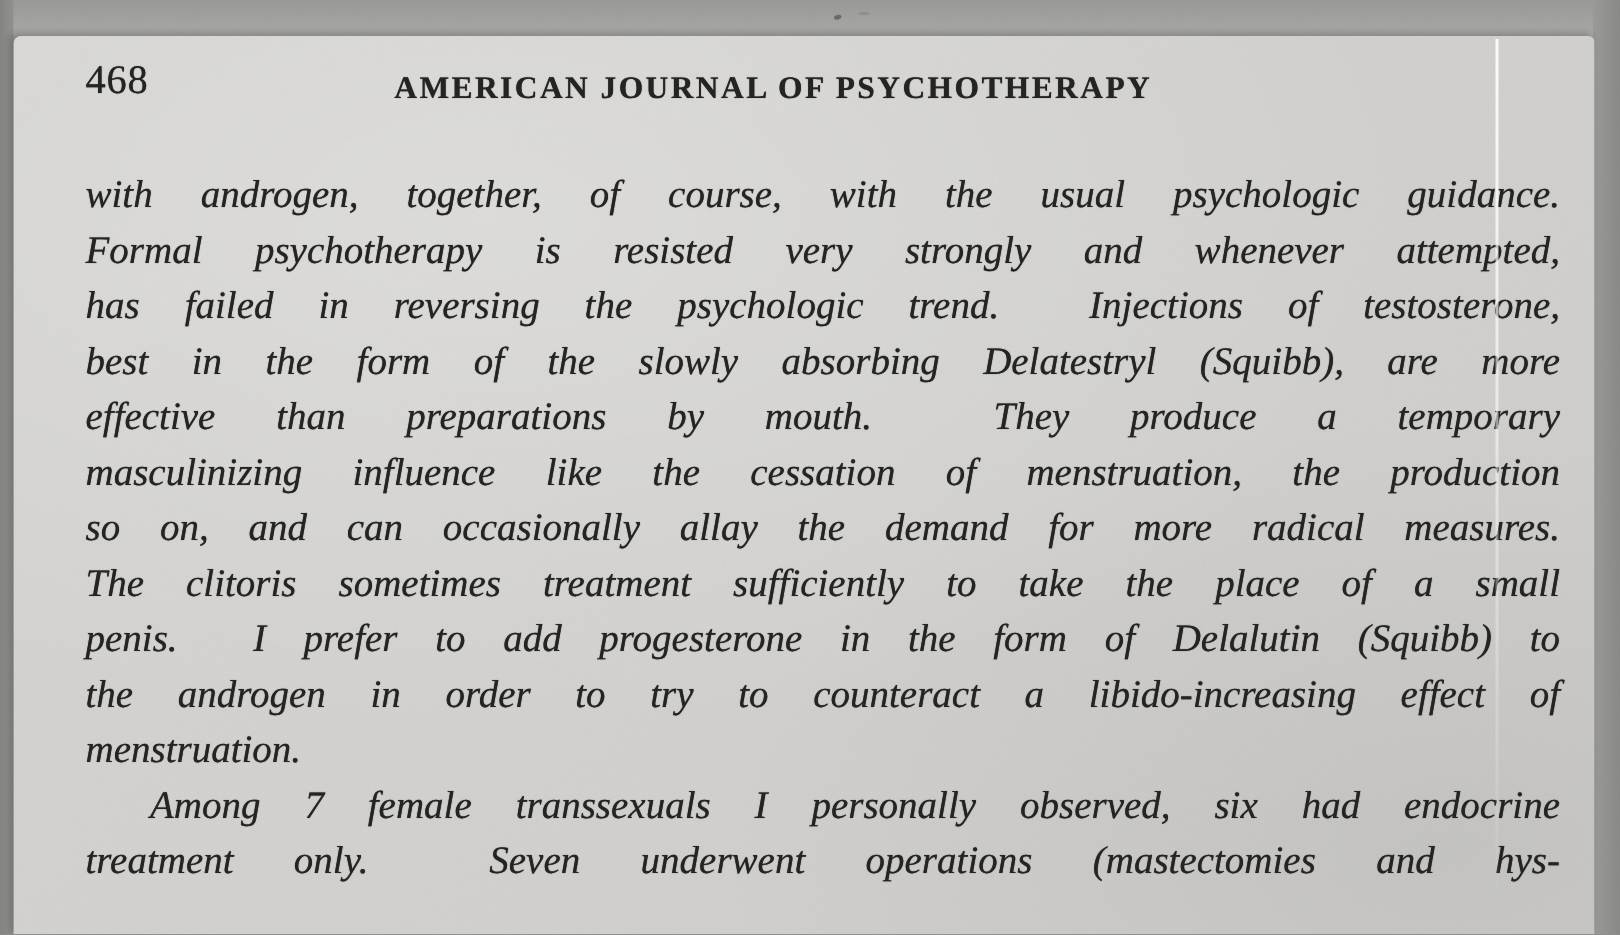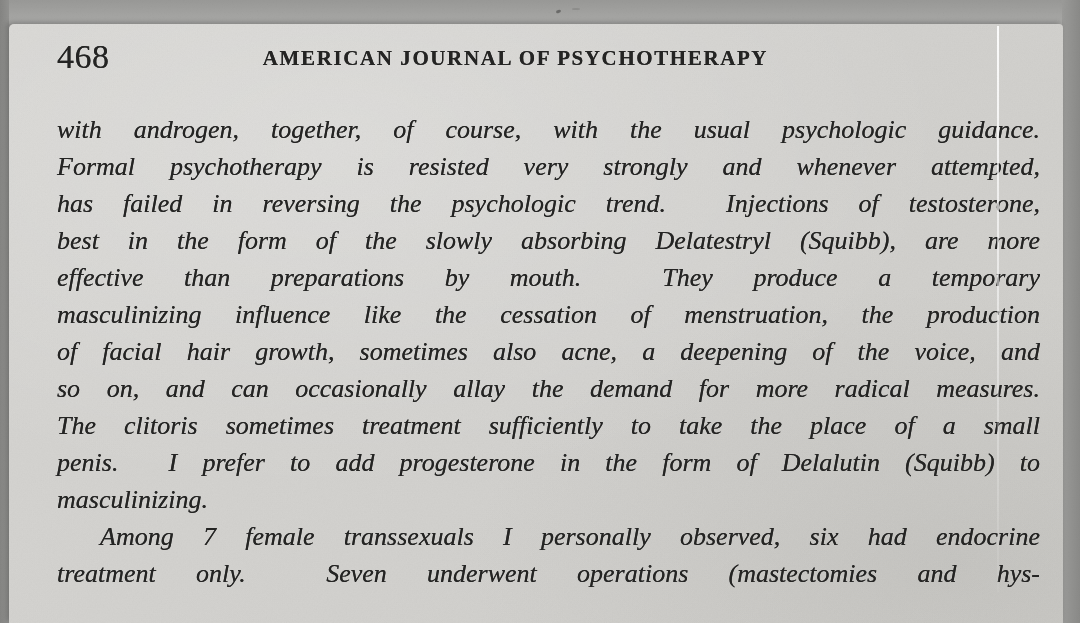--- a/index.html
+++ b/index.html
@@ -62,21 +62,21 @@
   .speck2 {
     position: absolute; left: 572px; top: 8px;
     width: 8px; height: 2px; border-radius: 50%;
     background: rgba(120,120,118,0.45);
   }
 
   .ink { color: #242423; text-shadow: 0 0 0.6px rgba(30,30,30,0.85); }
 
   .page-number {
     position: absolute; left: 48px; top: 14px;
-    font-size: 34px; letter-spacing: 0.5px;
+    font-size: 27px; letter-spacing: 0.5px;
   }
 
   .running-head {
     position: absolute; left: 37px; top: 22px;
     width: 983px;
     transform: translateX(-22px);
     text-align: center;
     font-size: 21px; font-weight: 700; letter-spacing: 1.6px;
   }
 
@@ -114,25 +114,25 @@
 
     <div class="running-head ink">AMERICAN JOURNAL OF PSYCHOTHERAPY</div>
 
     <div class="body-text ink">
         <div class="line">with androgen, together, of course, with the usual psychologic guidance.</div>
         <div class="line">Formal psychotherapy is resisted very strongly and whenever attempted,</div>
         <div class="line">has failed in reversing the psychologic trend.&nbsp; Injections of testosterone,</div>
         <div class="line">best in the form of the slowly absorbing Delatestryl (Squibb), are more</div>
         <div class="line">effective than preparations by mouth.&nbsp; They produce a temporary</div>
         <div class="line">masculinizing influence like the cessation of menstruation, the production</div>
-        <div class="line">of facial hair growth, sometimes also acne, a deepening of the voice, and</div>
         <div class="line">so on, and can occasionally allay the demand for more radical measures.</div>
         <div class="line">The clitoris sometimes treatment sufficiently to take the place of a small</div>
         <div class="line">penis.&nbsp; I prefer to add progesterone in the form of Delalutin (Squibb) to</div>
-        <div class="line no-justify">masculinizing.</div>
+        <div class="line">the androgen in order to try to counteract a libido-increasing effect of</div>
+        <div class="line no-justify">menstruation.</div>
         <div class="line indent">Among 7 female transsexuals I personally observed, six had endocrine</div>
         <div class="line">treatment only.&nbsp; Seven underwent operations (mastectomies and hys-</div>
       </div>
 
     <div class="crease"></div>
   </div>
 
   <svg class="noise" xmlns="http://www.w3.org/2000/svg" width="1080" height="623">
     <filter id="grain">
       <feTurbulence type="fractalNoise" baseFrequency="0.8" numOctaves="2" stitchTiles="stitch"></feTurbulence>

